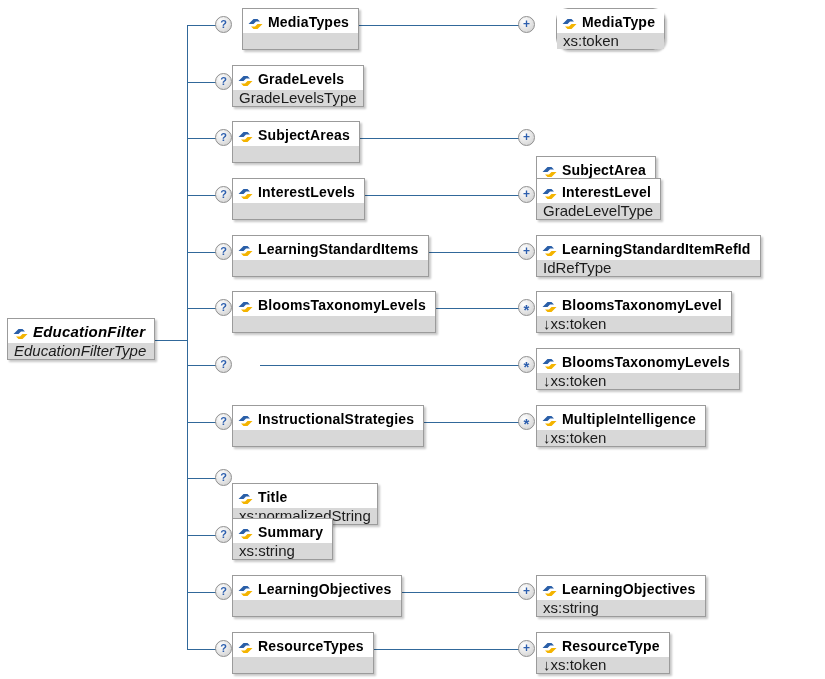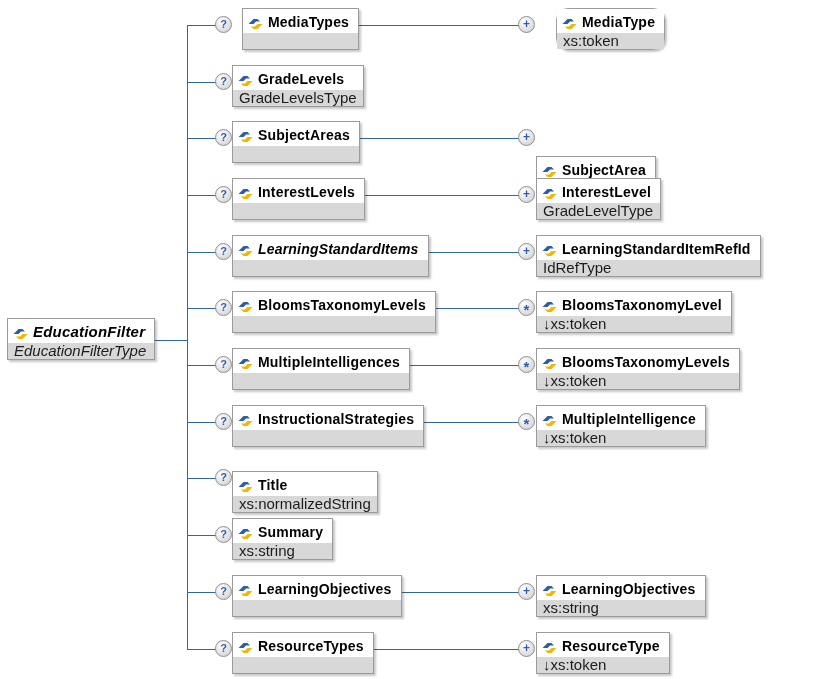--- a/index.html
+++ b/index.html
@@ -154,21 +154,21 @@
       <span class="el-icon"><svg width="15" height="12" viewBox="0 0 15 12">
             <path d="M0.5 6 L5.5 1 L9.5 1 L12 3.5 L8 3.5 L5.5 6 Z" fill="#2a5fa8"></path>
             <path d="M14.5 6 L9.5 11 L5.5 11 L3 8.5 L7 8.5 L9.5 6 Z" fill="#f4b400"></path>
           </svg></span>
       <span class="node-label">InterestLevel</span>
     </div>
     <div class="node-sub">GradeLevelType</div>
   </div>
 
   <div class="occ occ-q" style="left:215px;top:243px;">?</div>
-  <div class="node" style="left:232px;top:235px;font-style:italic;">
+  <div class="node" style="left:232px;top:235px;">
     <div class="node-title">
       <span class="el-icon"><svg width="15" height="12" viewBox="0 0 15 12">
             <path d="M0.5 6 L5.5 1 L9.5 1 L12 3.5 L8 3.5 L5.5 6 Z" fill="#2a5fa8"></path>
             <path d="M14.5 6 L9.5 11 L5.5 11 L3 8.5 L7 8.5 L9.5 6 Z" fill="#f4b400"></path>
           </svg></span>
       <span class="node-label">LearningStandardItems</span>
     </div>
     <div class="node-sub"></div>
   </div>
   <div class="occ occ-plus" style="left:518px;top:243px;">+</div>
@@ -200,30 +200,20 @@
       <span class="el-icon"><svg width="15" height="12" viewBox="0 0 15 12">
             <path d="M0.5 6 L5.5 1 L9.5 1 L12 3.5 L8 3.5 L5.5 6 Z" fill="#2a5fa8"></path>
             <path d="M14.5 6 L9.5 11 L5.5 11 L3 8.5 L7 8.5 L9.5 6 Z" fill="#f4b400"></path>
           </svg></span>
       <span class="node-label">BloomsTaxonomyLevel</span>
     </div>
     <div class="node-sub">↓xs:token</div>
   </div>
 
   <div class="occ occ-q" style="left:215px;top:356px;">?</div>
-  <div class="node" style="left:232px;top:348px;">
-    <div class="node-title">
-      <span class="el-icon"><svg width="15" height="12" viewBox="0 0 15 12">
-            <path d="M0.5 6 L5.5 1 L9.5 1 L12 3.5 L8 3.5 L5.5 6 Z" fill="#2a5fa8"></path>
-            <path d="M14.5 6 L9.5 11 L5.5 11 L3 8.5 L7 8.5 L9.5 6 Z" fill="#f4b400"></path>
-          </svg></span>
-      <span class="node-label">MultipleIntelligences</span>
-    </div>
-    <div class="node-sub"></div>
-  </div>
   <div class="occ occ-star" style="left:518px;top:356px;">*</div>
   <div class="node" style="left:536px;top:348px;">
     <div class="node-title">
       <span class="el-icon"><svg width="15" height="12" viewBox="0 0 15 12">
             <path d="M0.5 6 L5.5 1 L9.5 1 L12 3.5 L8 3.5 L5.5 6 Z" fill="#2a5fa8"></path>
             <path d="M14.5 6 L9.5 11 L5.5 11 L3 8.5 L7 8.5 L9.5 6 Z" fill="#f4b400"></path>
           </svg></span>
       <span class="node-label">BloomsTaxonomyLevels</span>
     </div>
     <div class="node-sub">↓xs:token</div>
@@ -246,21 +236,21 @@
       <span class="el-icon"><svg width="15" height="12" viewBox="0 0 15 12">
             <path d="M0.5 6 L5.5 1 L9.5 1 L12 3.5 L8 3.5 L5.5 6 Z" fill="#2a5fa8"></path>
             <path d="M14.5 6 L9.5 11 L5.5 11 L3 8.5 L7 8.5 L9.5 6 Z" fill="#f4b400"></path>
           </svg></span>
       <span class="node-label">MultipleIntelligence</span>
     </div>
     <div class="node-sub">↓xs:token</div>
   </div>
 
   <div class="occ occ-q" style="left:215px;top:469px;">?</div>
-  <div class="node" style="left:232px;top:471px;text-align:right;">
+  <div class="node" style="left:232px;top:483px;text-align:right;">
     <div class="node-title">
       <span class="el-icon"><svg width="15" height="12" viewBox="0 0 15 12">
             <path d="M0.5 6 L5.5 1 L9.5 1 L12 3.5 L8 3.5 L5.5 6 Z" fill="#2a5fa8"></path>
             <path d="M14.5 6 L9.5 11 L5.5 11 L3 8.5 L7 8.5 L9.5 6 Z" fill="#f4b400"></path>
           </svg></span>
       <span class="node-label">Title</span>
     </div>
     <div class="node-sub">xs:normalizedString</div>
   </div>
 

